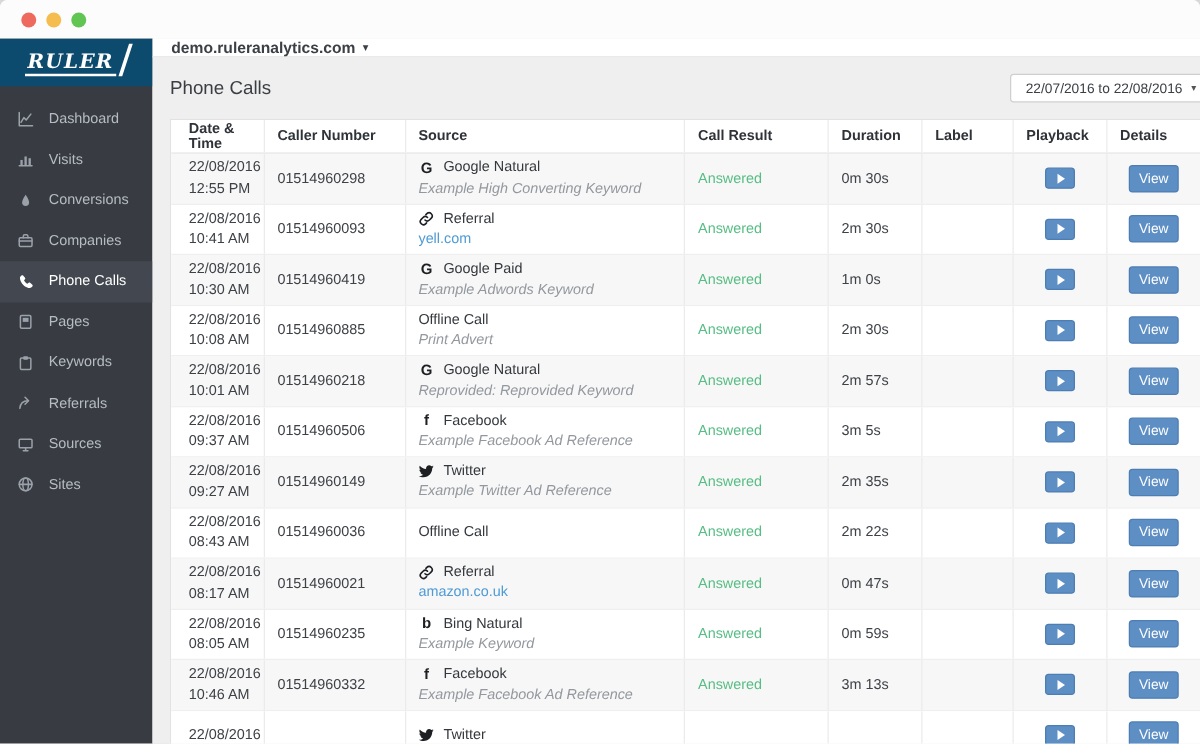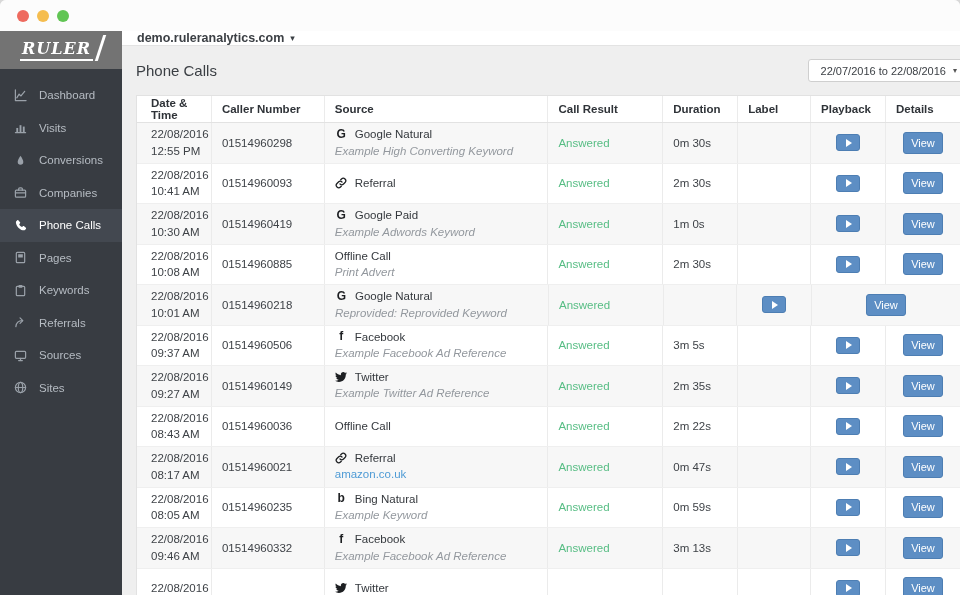--- a/index.html
+++ b/index.html
@@ -8,21 +8,21 @@
   .window {
     width: 960px; height: 595px; background:#efefef; overflow: hidden;
     border-radius: 6px 6px 0 0; position: relative; margin: 0 auto;
   }
   
   .titlebar { height: 31px; background:#fcfcfc; display:flex; align-items:center; padding-left: 9px; }
   .tl-btn { width: 12px; height: 12px; border-radius: 50%; margin-left: 8px; }
   
   .app { display:flex; height: 564px; }
   .sidebar { width: 122px; background: var(--sidebar-bg, #383c42); flex-shrink:0; display:flex; flex-direction:column; }
-  .logo-block { height: 38px; background:#737373; display:flex; align-items:center; justify-content:center; }
+  .logo-block { height: 38px; background:#0c4a6e; display:flex; align-items:center; justify-content:center; }
   .logo-text { font-family: "DejaVu Serif", serif; font-style: italic; font-weight: 700; font-size: 16px;
     color:#fff; letter-spacing: 1px; border-bottom: 2px solid #fff; padding: 0 2px 1px 2px; }
   .logo-slash { width: 3px; height: 26px; background:#fff; transform: skewX(-18deg); margin-left: 6px; margin-top:-4px; }
   .nav { padding-top: 10px; text-align: center; }
   .nav-item { height: 32.5px; display:flex; align-items:center; padding-left: 13px;
     color:#b6bcc3; font-size: 11.5px; cursor: default; }
   .nav-item .nav-ic { width: 14px; height: 14px; margin-right: 12px; color:#9aa1a9; display:flex; align-items:center; justify-content:center; }
   .nav-item.active { background:#434850; color:#ffffff; }
   .nav-item.active .nav-ic { color:#ffffff; }
   .nav-ic svg { width: 13px; height: 13px; }
@@ -253,20 +253,21 @@
                 <div class="td c2">
                   <div class="src-line">
                     <span class="src-ic">
                       <svg viewBox="0 0 24 24" fill="none" stroke="currentColor" stroke-width="2.6" stroke-linecap="round" stroke-linejoin="round">
                         <path d="M10 14a5 5 0 0 0 7.07 0l3-3a5 5 0 0 0-7.07-7.07l-1.5 1.5"></path>
                         <path d="M14 10a5 5 0 0 0-7.07 0l-3 3a5 5 0 0 0 7.07 7.07l1.5-1.5"></path>
                       </svg>
                     </span>
                     <span>Referral</span>
                   </div>
+                  <div class="sub link">yell.com</div>
                 </div>
                 <div class="td c3">
                   <span class="result">Answered</span>
                 </div>
                 <div class="td c4">2m 30s</div>
                 <div class="td c5"></div>
                 <div class="td c6 cbtn">
                   <div class="play-btn">
                     <div class="play-tri"></div>
                   </div>
@@ -337,20 +338,21 @@
                 <div class="td c2">
                   <div class="src-line">
                     <span class="src-ic txt">G</span>
                     <span>Google Natural</span>
                   </div>
                   <div class="sub">Reprovided: Reprovided Keyword</div>
                 </div>
                 <div class="td c3">
                   <span class="result">Answered</span>
                 </div>
+                <div class="td c4">2m 57s</div>
                 <div class="td c5"></div>
                 <div class="td c6 cbtn">
                   <div class="play-btn">
                     <div class="play-tri"></div>
                   </div>
                 </div>
                 <div class="td c7 cbtn">
                   <div class="view-btn">View</div>
                 </div>
               </div>
@@ -492,21 +494,21 @@
                     <div class="play-tri"></div>
                   </div>
                 </div>
                 <div class="td c7 cbtn">
                   <div class="view-btn">View</div>
                 </div>
               </div>
               <div class="tr odd">
                 <div class="td c0">
                   <div class="dt-line">22/08/2016</div>
-                  <div class="dt-line">09:46 AM</div>
+                  <div class="dt-line">10:46 AM</div>
                 </div>
                 <div class="td c1">01514960332</div>
                 <div class="td c2">
                   <div class="src-line">
                     <span class="src-ic txt">f</span>
                     <span>Facebook</span>
                   </div>
                   <div class="sub">Example Facebook Ad Reference</div>
                 </div>
                 <div class="td c3">

